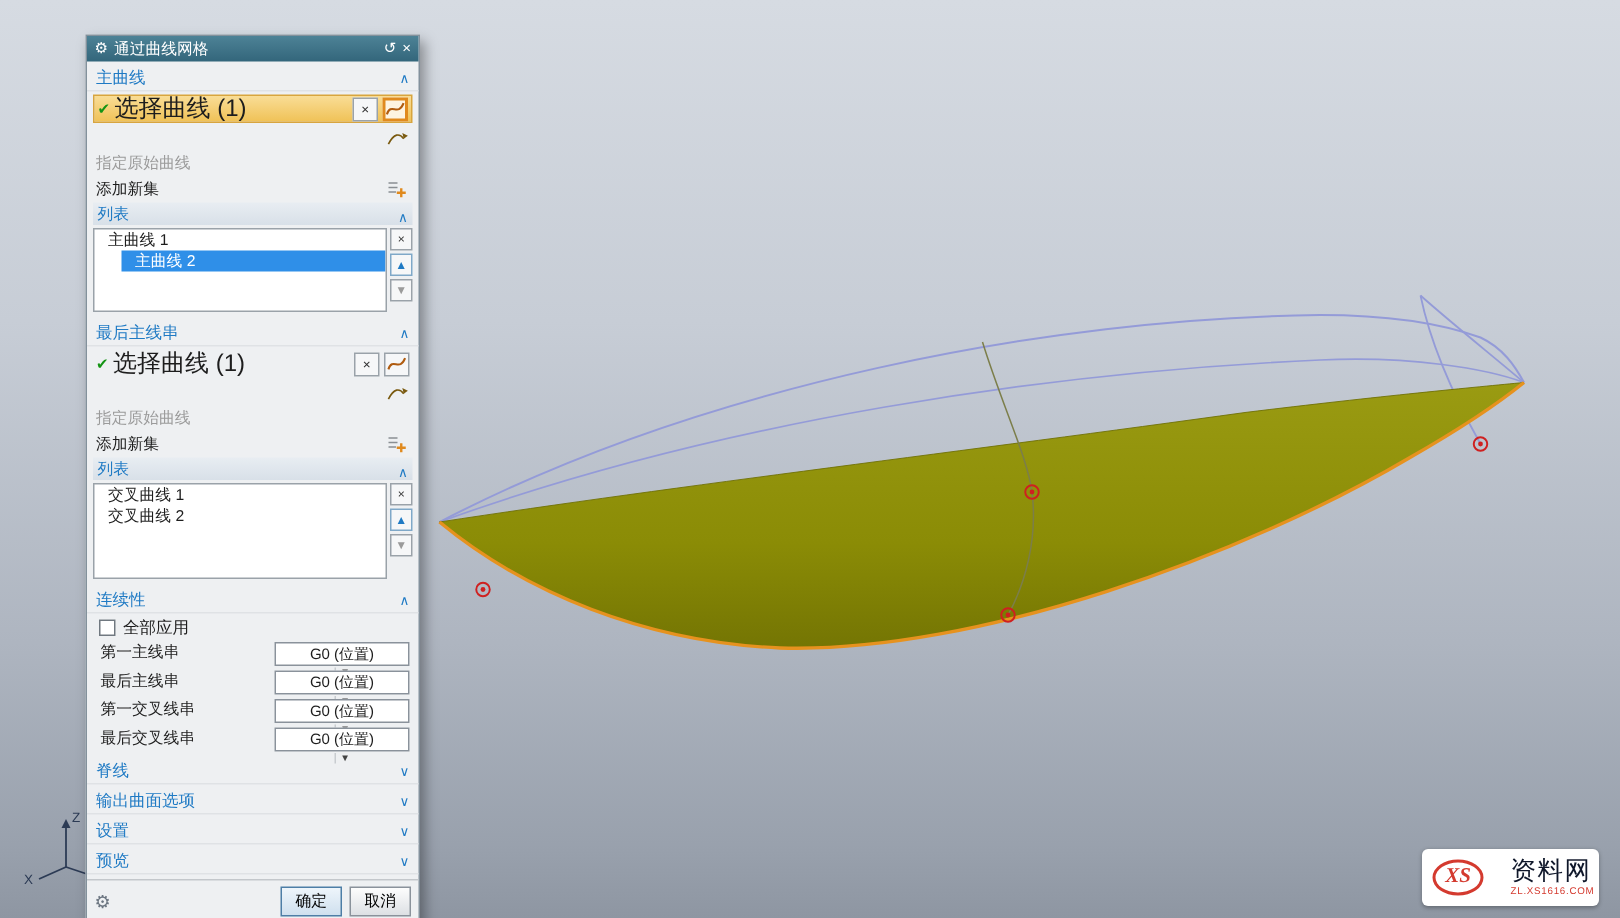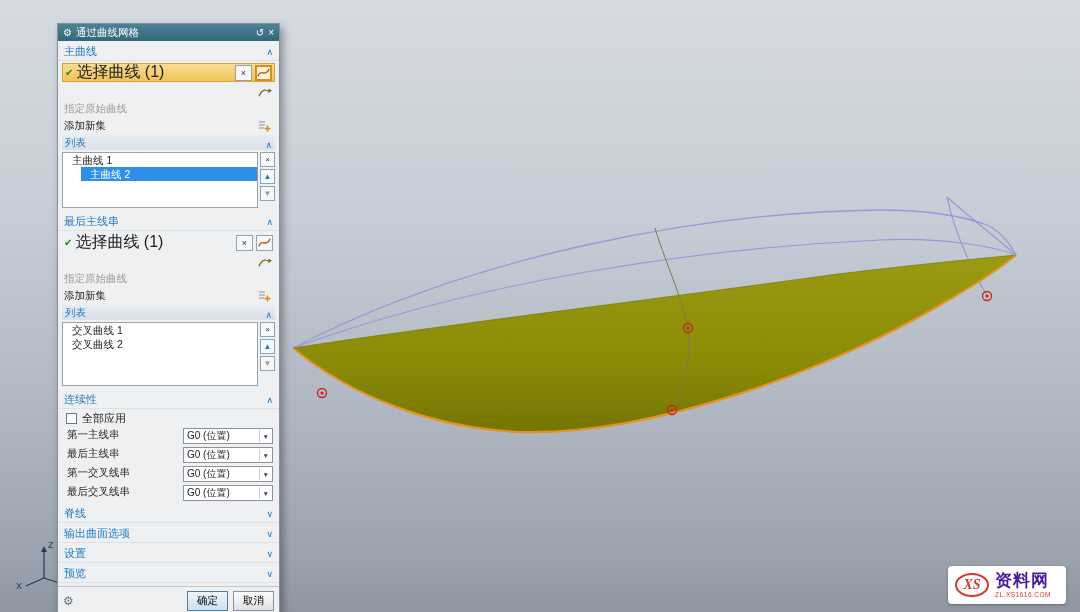--- a/index.html
+++ b/index.html
@@ -8,27 +8,27 @@
   
   .viewport { position:absolute; inset:0;
     background:linear-gradient(180deg,#d6dbe2 0%,#c7cdd6 35%,#aeb5c0 70%,#99a1ad 92%,#8e96a2 100%); }
   .scene { position:absolute; left:0; top:0; }
   
   .triad { position:absolute; left:14px; bottom:22px; }
   .triad text { font-size:9px; fill:#2c3b55; font-family:"Liberation Sans",sans-serif; }
   
   .watermark { position:absolute; right:14px; bottom:8px; width:118px; height:38px;
     background:#fff; border-radius:4px; box-shadow:0 1px 3px rgba(0,0,0,.3);
-    display:flex; align-items:center; padding:3px 7px; gap:6px; }
+    display:flex; align-items:center; padding:3px 7px; gap:18px; }
   .wm-logo { width:34px; height:24px; border:2px solid #d43a2f; border-radius:50%;
     color:#d43a2f; font-style:italic; font-weight:bold; font-size:14px;
     display:flex; align-items:center; justify-content:center;
     font-family:"Liberation Serif", serif; flex:0 0 auto; }
   .wm-col { display:flex; flex-direction:column; line-height:1; }
-  .wm-brand { font-size:17px; font-weight:bold; color:#4c1d95; letter-spacing:1px; }
+  .wm-brand { font-size:17px; font-weight:normal; color:#0f172a; letter-spacing:1px; }
   .wm-site { font-size:6.5px; color:#d43a2f; letter-spacing:.5px; margin-top:3px; }
   
   .dialog { position:absolute; left:57px; top:23px; width:223px;
     background:#eef0f2; border:1px solid #83919c; box-shadow:3px 4px 8px rgba(0,0,0,.35);
     font-size:11px; color:#1d1d1d; }
   .titlebar { height:17px; background:linear-gradient(#4d8296,#33667b); color:#fff;
     display:flex; align-items:center; padding:0 5px; gap:4px; font-size:11px; }
   .titlebar .t-title { flex:1; font-size:10.5px; }
   .tb-icon { font-size:10px; cursor:pointer; line-height:1; }
   .sec-header { display:flex; align-items:center; padding:2px 6px 1px;
@@ -60,21 +60,21 @@
   .list-item.selected { background:#2f8fe8; color:#fff;margin-left:18px; }
   .list-btns { display:flex; flex-direction:column; gap:2px; }
   .list-btns .mini-btn { width:15px; height:15px; font-size:8px; }
   .arrow-up { color:#1f7ac4; border-color:#7fa8c8; }
   .arrow-down { color:#9b9b9b; }
   .cb-row { display:flex; align-items:center; gap:5px; padding:2px 8px; height:18px; }
   .checkbox { width:11px; height:11px; background:#fff; border:1px solid #707880; }
   .cont-row { display:flex; align-items:flex-start; padding:1px 6px 1px 9px; height:19px;gap:28px; }
   .cont-row .c-label { flex:1; font-size:10.5px; }
   .dropdown { width:90px; height:16px; border:1px solid #8a929b; background:#fff;
-    display:flex; align-items:center; padding:0 3px; font-size:10px; gap:2px; }
+    display:flex; align-items:center; padding:0 3px; font-size:10px; gap:2px;flex-direction:column; }
   .dropdown .dd-val { flex:1; }
   .dropdown .dd-arrow { font-size:6.5px; color:#444; border-left:1px solid #c8ccd0;
     padding-left:3px; height:12px; display:flex; align-items:center; }
   .footer { border-top:1px solid #c3c7cb; margin-top:3px; display:flex; align-items:center;
     padding:4px 5px 5px; gap:5px; }
   .footer-gear { font-size:12px; color:#6b7580; }
   .footer-spacer { flex:1; }
   .btn { border:1px solid #8a929b; background:linear-gradient(#fdfdfd,#dde0e4);
     padding:2px 9px; font-size:10.5px; cursor:pointer; }
   .btn.ok { border-color:#4d7ea6; background:linear-gradient(#eef5fb,#cfe0ee); }

